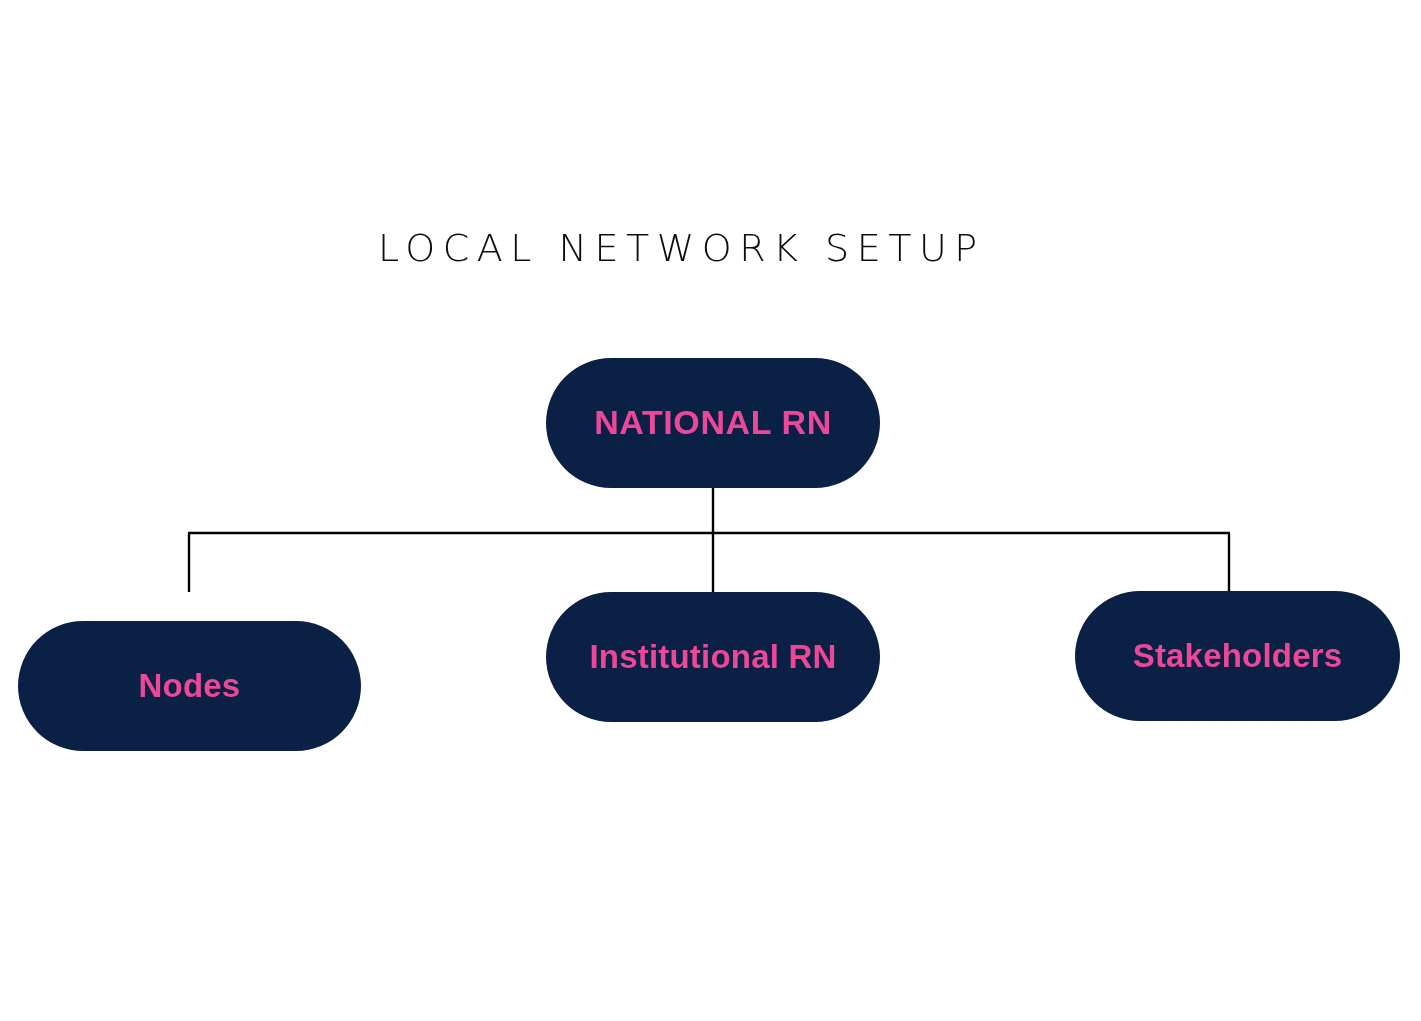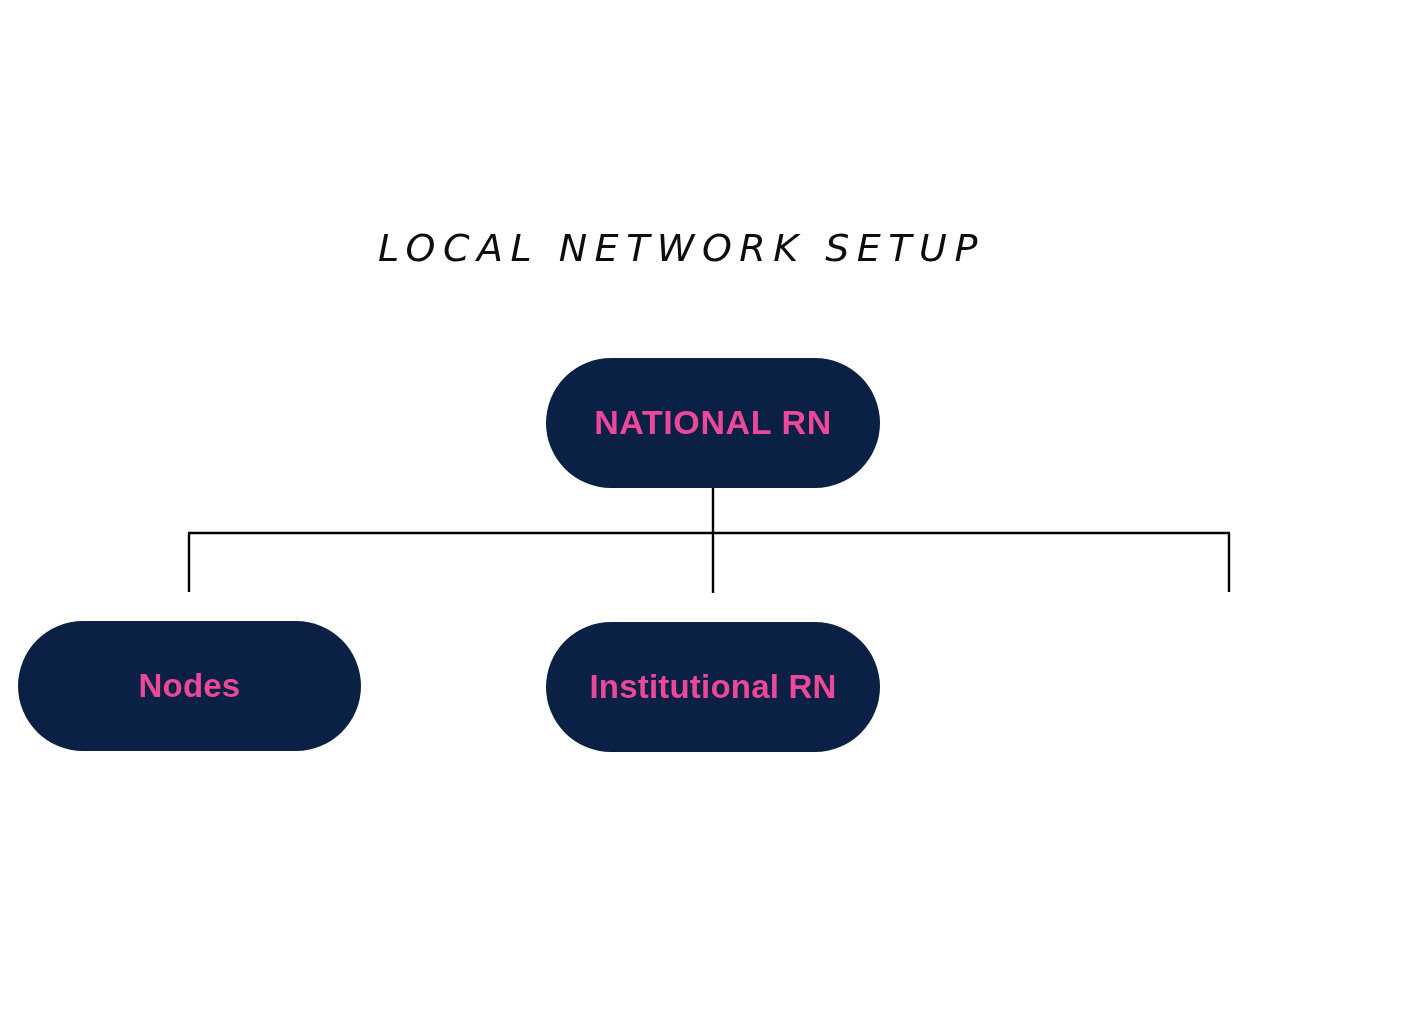--- a/index.html
+++ b/index.html
@@ -26,21 +26,20 @@
     left: 378px;
     top: 227px;
     width: 680px;
     font-family: "DejaVu Sans", sans-serif;
     font-size: 38px;
     font-weight: 300;
     letter-spacing: 7.5px;
     color: #0d0d0d;
     white-space: nowrap;
     line-height: 1.15;
-    font-style: italic;
   }
 
   
   .connectors {
     position: absolute;
     left: 0;
     top: 0;
     width: 1421px;
     height: 1021px;
     pointer-events: none;
@@ -82,21 +81,20 @@
     left: 18px;
     top: 621px;
     width: 343px;
     height: 130px;
   }
   .node-child-2 {
     left: 546px;
     top: 592px;
     width: 334px;
     height: 130px;
-    margin-top: 30px;
   }
   .node-child-3 {
     left: 1075px;
     top: 591px;
     width: 325px;
     height: 130px;
   }
 </style>
 </head>
 <body>
@@ -121,14 +119,17 @@
   </div>
 
   <div class="node node-child-1">
     <span class="node-label">Nodes</span>
   </div>
 
   <div class="node node-child-2">
     <span class="node-label">Institutional RN</span>
   </div>
 
+  <div class="node node-child-3">
+    <span class="node-label">Stakeholders</span>
+  </div>
 
 </div>
 
 </body></html>

